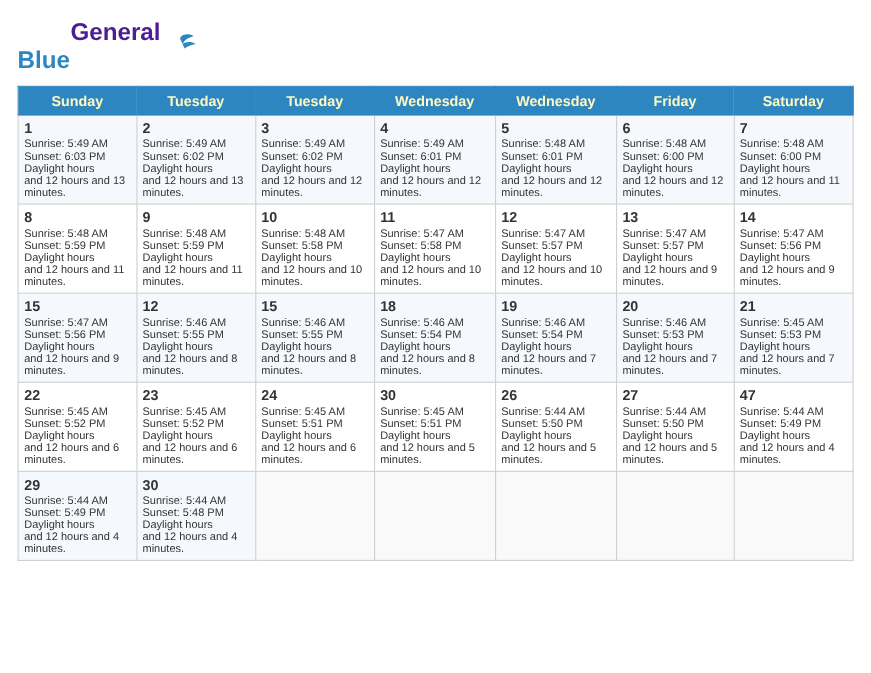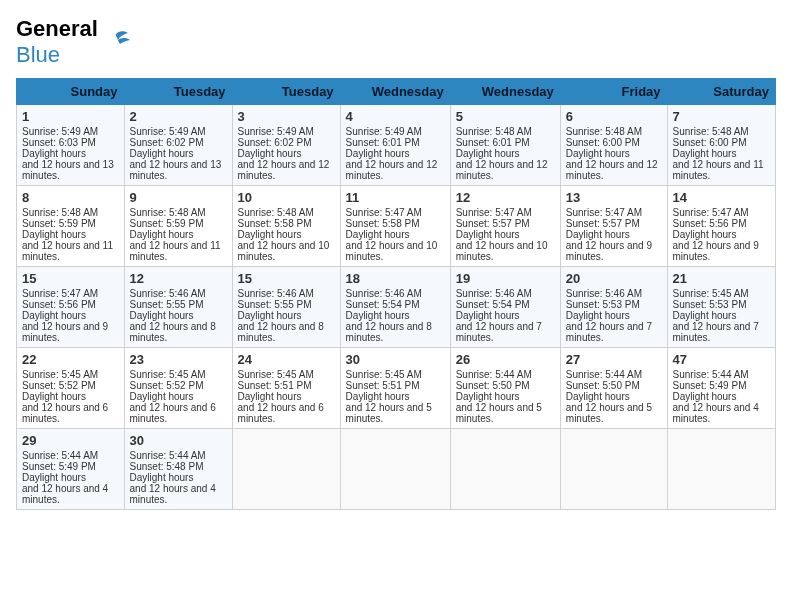--- a/index.html
+++ b/index.html
@@ -37,24 +37,24 @@
       font-size: 14px;
       color: #333;
       margin-bottom: 10px;
     }
     .calendar {
       width: 100%;
       border-collapse: collapse;
     }
     .calendar th {
       background: #2e86c1;
-      color: #0f172a;
+      color: #fef9c3;
       font-size: 13px;
       font-weight: bold;
-      text-align: right;
+      text-align: center;
       padding: 5px 6px;
       border: 1px solid #2e86c1;
     }
     .calendar td {
       vertical-align: top;
       padding: 4px 5px;
       border: 1px solid #d0d0d0;
       font-size: 10px;
       color: #333;
       width: 113px;
@@ -77,22 +77,22 @@
       background: #f9f9f9 !important;
     }
   </style>
 </head>
 <body>
 
 <div class="header">
   <div class="logo">
     <div class="logo-row">
       <span style="font-size:22px;font-weight:bold;color:#333;">
-        <span style="color:#000000;">General</span><br>
-        <span style="color:#2e86c1; font-weight:normal;margin-top:40px;">Blue</span>
+        <span style="color:#4c1d95;margin-left:48px;">General</span><br>
+        <span style="color:#2e86c1; font-weight:bold;margin-top:40px;">Blue</span>
       </span>
       <svg width="28" height="24" viewBox="0 0 28 24">
         <path d="M14 4 C16 1, 22 0, 26 3 C22 4, 18 6, 16 10 C15 7, 13 5, 14 4Z" fill="#2e86c1"></path>
         <path d="M16 10 C18 8, 24 7, 28 10 C24 11, 20 12, 18 14 C17 12, 16 11, 16 10Z" fill="#2e86c1"></path>
       </svg>
     </div>
   </div>
   <div class="month-title"></div>
 </div>
 

